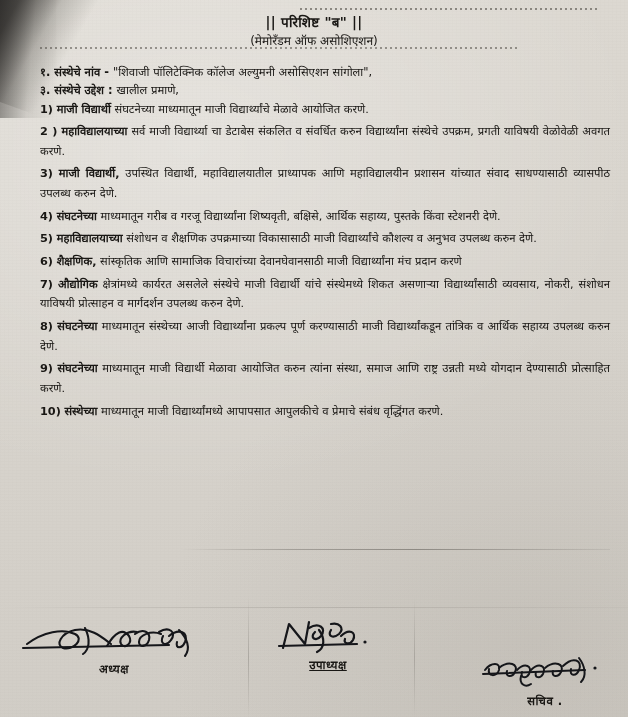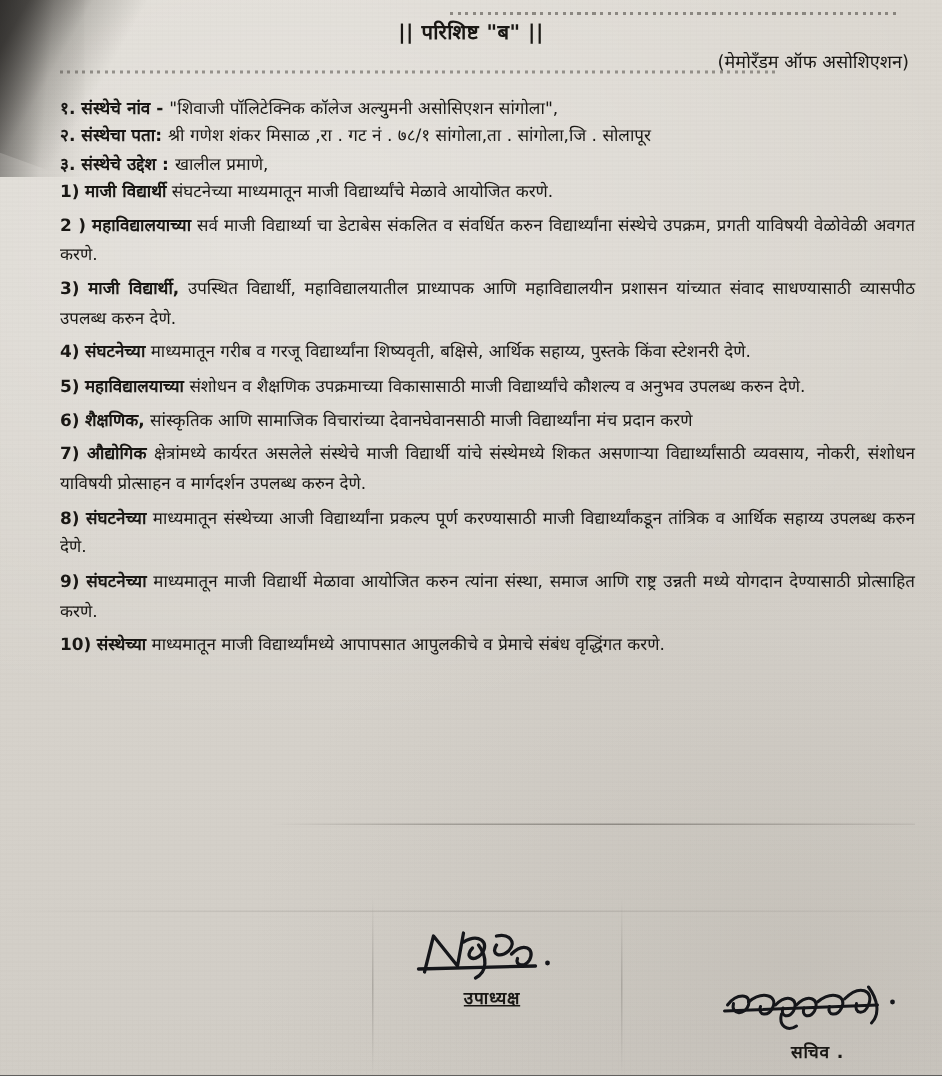--- a/index.html
+++ b/index.html
@@ -101,21 +101,20 @@
     font-size: 13.5px;
     font-weight: 700;
     letter-spacing: 0.3px;
     line-height: 1.2;
   }
   .doc-subtitle {
     font-size: 12px;
     font-weight: 400;
     margin-top: 4px;
     line-height: 1.2;
-    text-align: right;
   }
 
   .head-list {
     margin: 14px 0 0 18px;
   }
   .head-item {
     font-size: 11.4px;
     line-height: 1.62;
     font-weight: 600;
     white-space: nowrap;
@@ -189,25 +188,20 @@
     </div>
 
     <div class="head-list">
       <div class="head-item">
         <span>१.</span>
         <span>संस्थेचे नांव</span>
         <span>-</span>
         <span class="val">"शिवाजी पॉलिटेक्निक कॉलेज अल्युमनी असोसिएशन सांगोला",</span>
       </div>
       <div class="head-item">
-        <span>२.</span>
-        <span>संस्थेचा पता:</span>
-        <span class="val">श्री गणेश शंकर मिसाळ ,रा . गट नं . ७८/१ सांगोला,ता . सांगोला,जि . सोलापूर</span>
-      </div>
-      <div class="head-item">
         <span>३.</span>
         <span>संस्थेचे उद्देश :</span>
         <span class="val">खालील प्रमाणे,</span>
       </div>
     </div>
 
 
     <div class="objectives">
       <div class="obj">
         <span class="num">1)</span>
@@ -258,20 +252,37 @@
         <span class="num">10)</span>
         <span class="b">संस्थेच्या</span>
         <span>माध्यमातून माजी विद्यार्थ्यांमध्ये आपापसात आपुलकीचे व प्रेमाचे संबंध वृद्धिंगत करणे.</span>
       </div>
     </div>
 
   </div>
 
   <div class="sign-area">
 
+    <div class="sign-slot sign-1">
+      <div class="sign-mark">
+        <svg width="190" height="42" viewBox="0 0 190 42">
+          <g fill="none" stroke="#15161a" stroke-width="2.1" stroke-linecap="round" stroke-linejoin="round">
+            <path d="M8 26 C 24 14, 44 10, 56 16 C 66 21, 54 33, 44 30 C 36 27, 42 15, 56 12 C 72 9, 84 20, 92 26"></path>
+            <path d="M66 10 C 72 22, 70 32, 64 36"></path>
+            <path d="M88 28 C 96 14, 104 10, 110 18 C 114 25, 106 32, 102 26 C 99 20, 108 12, 118 14"></path>
+            <path d="M116 16 C 124 10, 132 14, 130 22 C 128 29, 120 30, 120 24 C 120 17, 132 12, 142 16"></path>
+            <path d="M140 14 C 150 8, 158 14, 152 22 C 147 29, 140 26, 144 18"></path>
+            <path d="M150 18 C 160 10, 170 14, 166 24 C 163 31, 156 31, 158 24"></path>
+            <path d="M160 12 C 168 20, 172 30, 166 38"></path>
+            <path d="M4 30 L 150 27"></path>
+          </g>
+        </svg>
+      </div>
+      <div class="sign-label">अध्यक्ष</div>
+    </div>
 
     <div class="sign-slot sign-2">
       <div class="sign-mark">
         <svg width="150" height="42" viewBox="0 0 150 42">
           <g fill="none" stroke="#15161a" stroke-width="2.2" stroke-linecap="round" stroke-linejoin="round">
             <path d="M30 34 L 36 10 L 52 30 L 56 8"></path>
             <path d="M56 14 C 66 8, 74 14, 68 22 C 63 28, 56 24, 62 18"></path>
             <path d="M66 16 C 72 24, 72 34, 64 38"></path>
             <path d="M78 10 C 86 8, 92 14, 86 20 C 80 25, 74 22, 78 16"></path>
             <path d="M88 22 C 96 14, 104 18, 100 26 C 97 31, 90 30, 92 25"></path>

